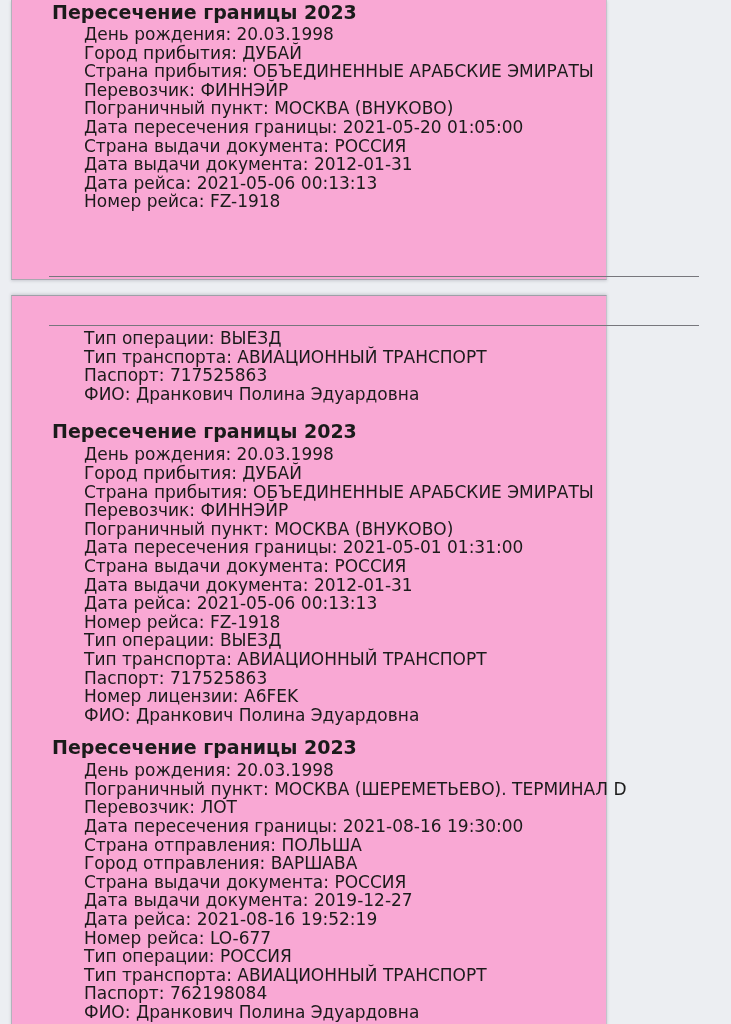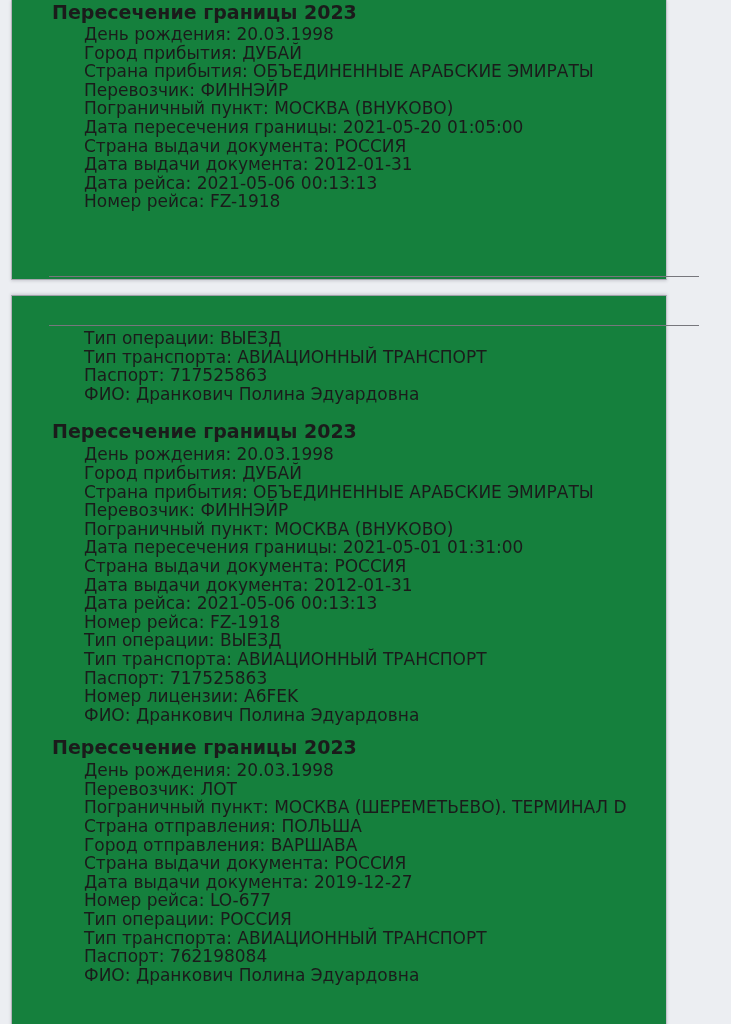--- a/index.html
+++ b/index.html
@@ -7,22 +7,22 @@
     width: 731px; height: 1024px;
     overflow: hidden;
     background: #eceef2;
     font-family: "DejaVu Sans", sans-serif;
     color: #1b1b1b;
     position: relative;
   }
   .page {
     position: absolute;
     left: 11px;
-    width: 656px;
-    background: #15803d;
+    width: 596px;
+    background: #f9a8d4;
     box-sizing: border-box;
   }
   .page1 {
     top: 0;
     height: 280px;
     border-left: 1px solid #b3b3bb;
     border-right: 1px solid #c3c3cb;
     border-bottom: 1px solid #a8a8b0;
     box-shadow: 0 1px 3px rgba(40,40,60,0.18);
     padding: 1px 18px 0 40px;
@@ -116,26 +116,28 @@
       <div class="line"><span>Паспорт</span><span class="sep">: </span><span>717525863</span></div>
       <div class="line"><span>Номер лицензии</span><span class="sep">: </span><span>A6FEK</span></div>
       <div class="line"><span>ФИО</span><span class="sep">: </span><span>Дранкович Полина Эдуардовна</span></div>
     </div>
   </div>
 
   <div class="record3">
     <h2 class="record-title">Пересечение границы 2023</h2>
     <div class="fields">
       <div class="line"><span>День рождения</span><span class="sep">: </span><span>20.03.1998</span></div>
+      <div class="line"><span>Пограничный пункт</span><span class="sep">: </span><span>МОСКВА (ШЕРЕМЕТЬЕВО). ТЕРМИНАЛ D</span></div>
       <div class="line"><span>Перевозчик</span><span class="sep">: </span><span>ЛОТ</span></div>
-      <div class="line"><span>Пограничный пункт</span><span class="sep">: </span><span>МОСКВА (ШЕРЕМЕТЬЕВО). ТЕРМИНАЛ D</span></div>
+      <div class="line"><span>Дата пересечения границы</span><span class="sep">: </span><span>2021-08-16 19:30:00</span></div>
       <div class="line"><span>Страна отправления</span><span class="sep">: </span><span>ПОЛЬША</span></div>
       <div class="line"><span>Город отправления</span><span class="sep">: </span><span>ВАРШАВА</span></div>
       <div class="line"><span>Страна выдачи документа</span><span class="sep">: </span><span>РОССИЯ</span></div>
       <div class="line"><span>Дата выдачи документа</span><span class="sep">: </span><span>2019-12-27</span></div>
+      <div class="line"><span>Дата рейса</span><span class="sep">: </span><span>2021-08-16 19:52:19</span></div>
       <div class="line"><span>Номер рейса</span><span class="sep">: </span><span>LO-677</span></div>
       <div class="line"><span>Тип операции</span><span class="sep">: </span><span>РОССИЯ</span></div>
       <div class="line"><span>Тип транспорта</span><span class="sep">: </span><span>АВИАЦИОННЫЙ ТРАНСПОРТ</span></div>
       <div class="line"><span>Паспорт</span><span class="sep">: </span><span>762198084</span></div>
       <div class="line"><span>ФИО</span><span class="sep">: </span><span>Дранкович Полина Эдуардовна</span></div>
     </div>
   </div>
 </div>
 
 </body></html>

